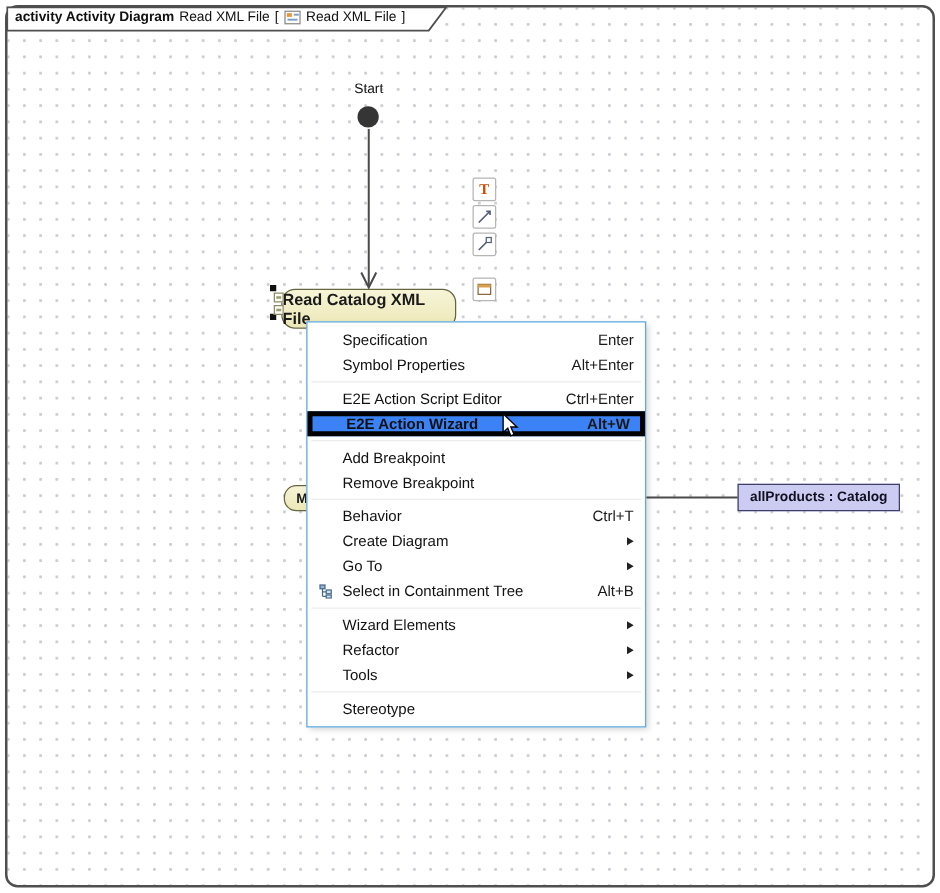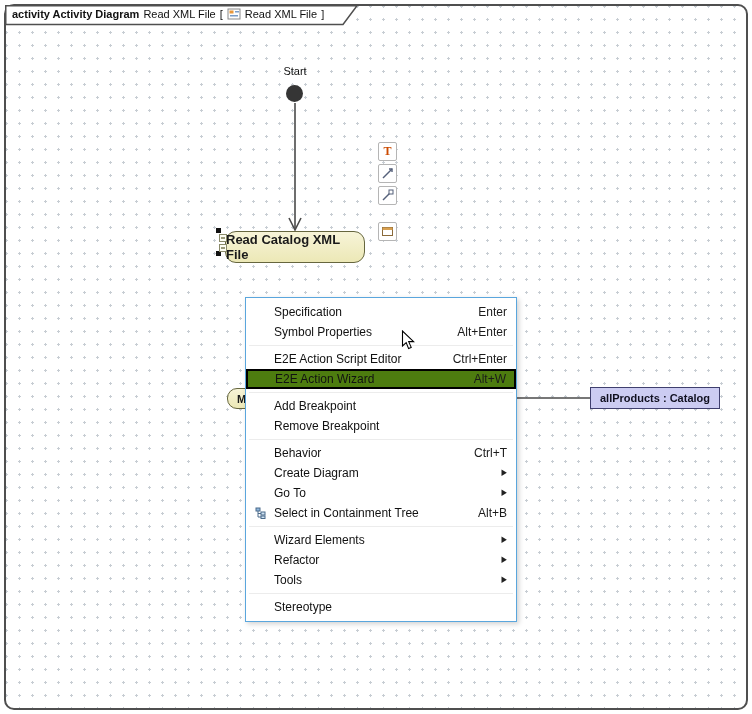--- a/index.html
+++ b/index.html
@@ -64,24 +64,24 @@
     display:flex; align-items:center; justify-content:center;
   }
   .manip-btn.gap-before { margin-top:14px; }
   .t-glyph { color:#cc4a00; font-weight:bold; font-size:12px; font-family:"Liberation Serif", serif; }
 
   
   .context-menu {
     position:absolute; left:245px; top:257px; width:272px;
     background:#fff; border:1px solid #5aa6dd; z-index:20;
     padding:4px 0; box-shadow:2px 2px 5px rgba(0,0,0,0.18);
-    font-size:12px; color:#111;margin-top:40px;
+    font-size:12px; color:#111;
   }
   .menu-item { display:flex; align-items:center; height:20px; padding-right:8px; border:1px solid transparent; }
-  .menu-item.highlighted { background:#4d7c0f; border:2px solid #000000; }
+  .menu-item.highlighted { background:#3b82f6; border:4px solid #000000;font-weight:bold; }
   .menu-gutter { flex:0 0 27px; display:flex; align-items:center; justify-content:center; }
   .menu-label { white-space:nowrap; }
   .menu-shortcut { margin-left:auto; white-space:nowrap; color:#1a1a1a; }
   .menu-arrow { margin-left:auto; font-size:7px; color:#222; transform:scaleY(1.2); }
   .menu-sep { height:7px; position:relative; }
   .menu-sep::after { content:""; position:absolute; left:3px; right:3px; top:3px; height:1px; background:#ececec; }
 
   
   .mouse-cursor { position:absolute; left:401px; top:330px; z-index:60; }
 </style>

